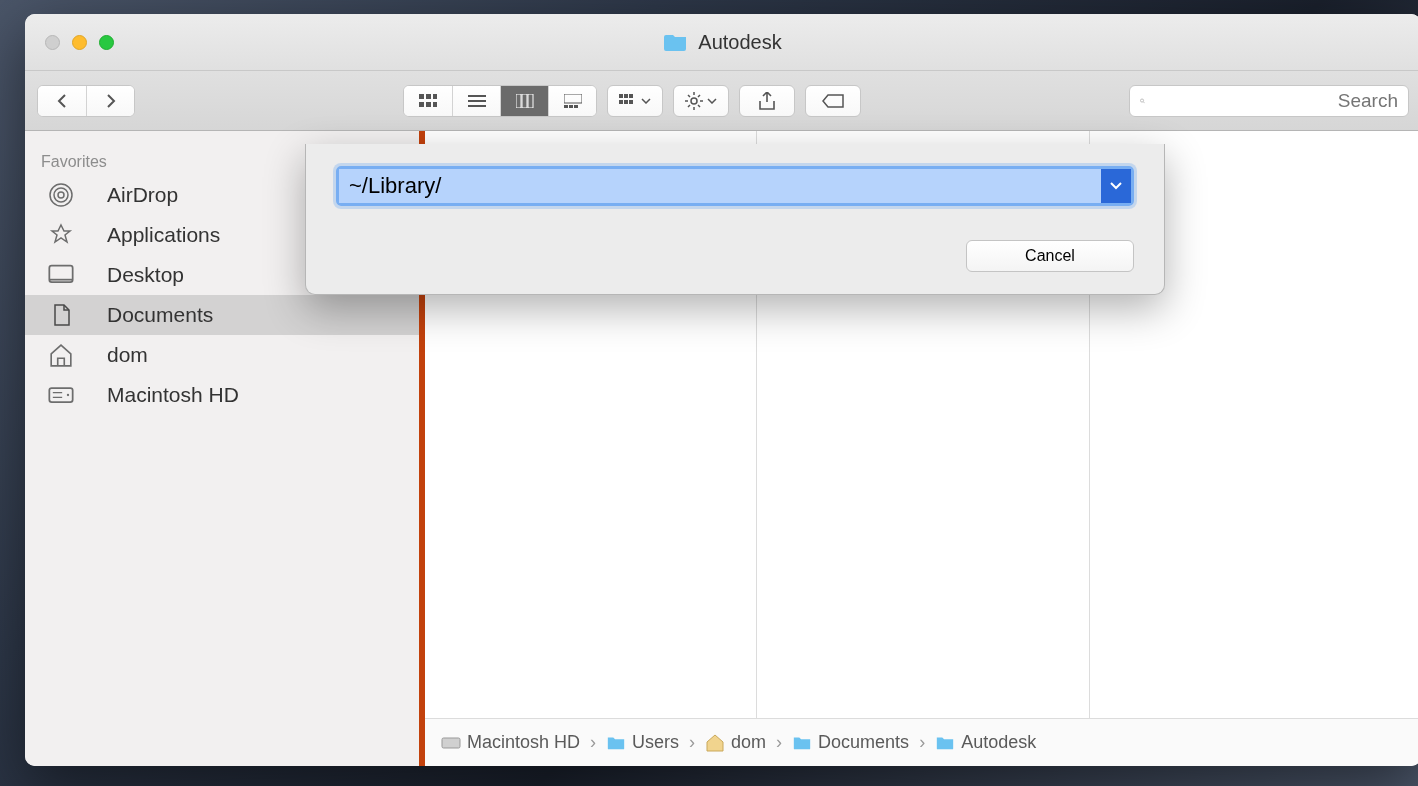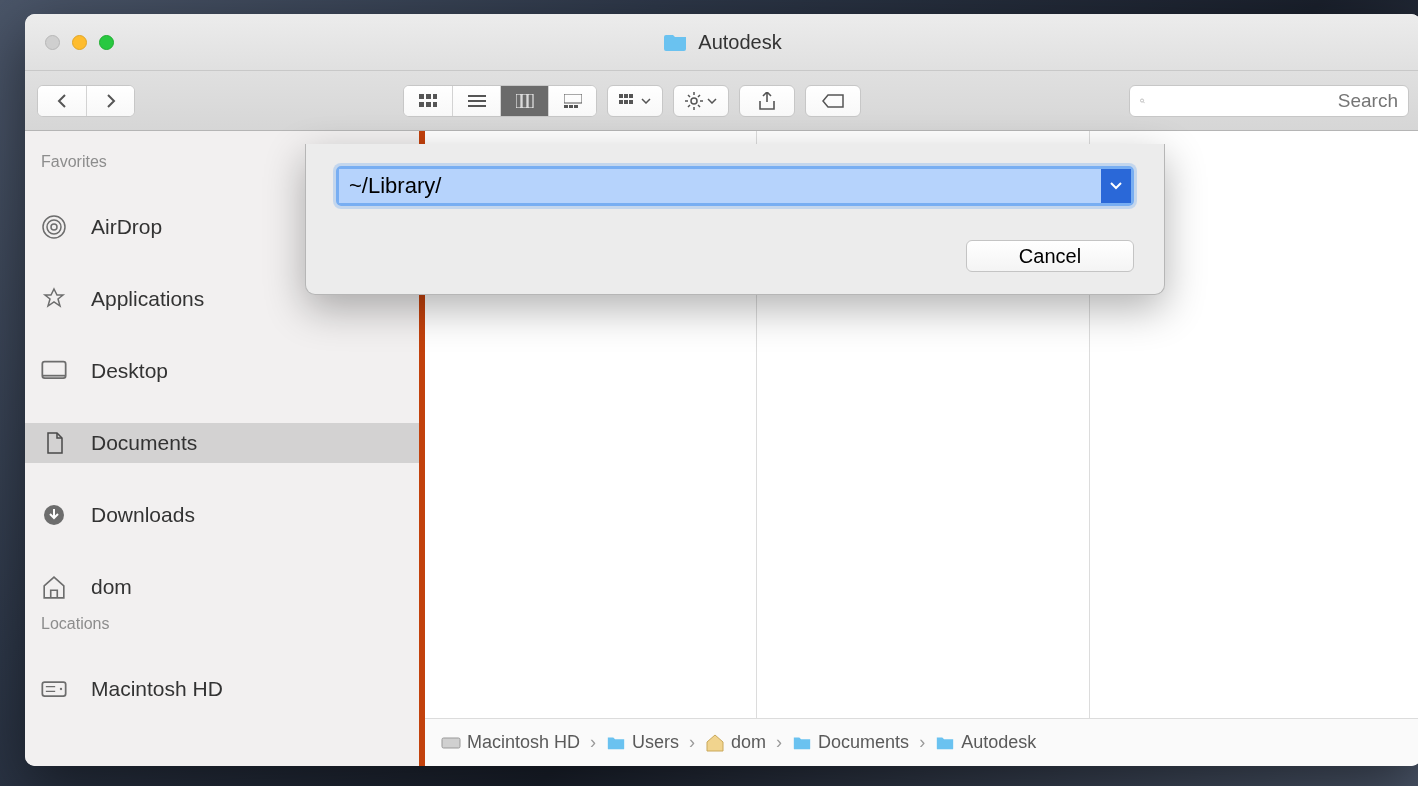--- a/index.html
+++ b/index.html
@@ -39,37 +39,37 @@
   }
   .seg button+button{border-left:1px solid #d3d3d3;}
   .seg button.active{background:#6b6b6b;color:#fff;}
   .btn{border:1px solid #c7c7c7;border-radius:6px;height:32px;min-width:56px;}
   .spacer{flex:1;}
   .search{display:flex;align-items:center;border:1px solid #c7c7c7;border-radius:6px;background:#fff;height:32px;width:280px;padding:0 10px;gap:8px;}
   .search input{border:none;outline:none;font-size:19px;color:#888;flex:1;background:transparent;text-align:right;}
   .content{flex:1;display:flex;min-height:0;}
   .sidebar{width:400px;background:#f2f0f0;border-right:6px solid #c2410c;overflow:auto;padding-top:14px;}
   .sec-hdr{font-size:16px;color:#8d8d8d;font-weight:500;padding:8px 16px 4px;}
-  .item{display:flex;align-items:center;gap:23px;padding:8px 16px 8px 15px;font-size:21px;color:#333;cursor:pointer;margin-top:32px;}
+  .item{display:flex;align-items:center;gap:32px;padding:8px 16px 8px 22px;font-size:21px;color:#333;cursor:pointer;}
   .item.selected{background:#d3d2d2;}
   .item svg{width:28px;height:24px;flex-shrink:0;}
   .main{flex:1;display:flex;flex-direction:column;}
   .cols{flex:1;display:flex;}
   .col{flex:1;border-right:1px solid #dcdcdc;background:#fff;}
   .pathbar{height:48px;border-top:1px solid #dcdcdc;background:#fafafa;display:flex;align-items:center;padding:0 16px;gap:6px;font-size:18px;color:#5a5a5a;}
   .pathbar .seg-p{display:flex;align-items:center;gap:6px;white-space:nowrap;}
   .pathbar .chev{color:#9a9a9a;padding:0 4px;}
   .pathbar svg{width:20px;height:18px;}
   .overlay{position:absolute;left:280px;top:130px;width:860px;background:#ececec;border-radius:0 0 10px 10px;border:1px solid #b6b6b6;border-top:none;box-shadow:0 14px 40px rgba(0,0,0,.3);padding:22px 30px;display:flex;flex-direction:column;gap:20px;z-index:50;}
   .overlay h2{font-size:22px;font-weight:400;color:#333;}
   .combo{display:flex;border:3px solid #78aef2;border-radius:5px;box-shadow:0 0 0 3px rgba(120,174,242,.35);}
   .combo input{flex:1;background:#b6d3fc;border:none;outline:none;font-size:22px;padding:4px 10px;color:#000;}
   .combo button{width:30px;background:#2a68d8;border:none;color:#fff;display:flex;align-items:center;justify-content:center;cursor:pointer;}
   .actions{display:flex;justify-content:flex-end;gap:22px;padding-top:14px;}
-  .actions button{min-width:168px;height:32px;border:1px solid #c4c4c4;border-radius:6px;font-size:20px;cursor:pointer;background:linear-gradient(#fff,#f4f4f4);}
+  .actions button{min-width:168px;height:32px;border:1px solid #c4c4c4;border-radius:6px;font-size:16px;cursor:pointer;background:linear-gradient(#fff,#f4f4f4);}
   .actions .primary{background:linear-gradient(#3b8ef7,#1968e6);color:#fff;border-color:#1a5fcc;}
 </style>
 </head>
 <body>
 
 <div class="window">
 
   <div class="titlebar">
     <div class="traffic">
       <span class="tl close"></span>
@@ -197,34 +197,26 @@
         <span>Desktop</span>
       </div>
       <div class="item selected">
         <svg viewBox="0 0 24 24">
             <path d="M6 2h9l5 5v15H6z" fill="none" stroke="#4a4a4a" stroke-width="1.5"></path>
             <path d="M15 2v5h5" fill="none" stroke="#4a4a4a" stroke-width="1.5"></path>
           </svg>
         <span>Documents</span>
       </div>
       <div class="item">
-        <svg viewBox="0 0 24 24">
-            <circle cx="12" cy="12" r="10" fill="#6d6d6d"></circle>
-            <path d="M12 6v8M8 11l4 4 4-4" fill="none" stroke="#fff" stroke-width="2"></path>
-          </svg>
-        <span>Downloads</span>
-      </div>
-      <div class="item">
         <svg viewBox="0 0 24 22">
             <path d="M3 10l9-8 9 8v11H3z M9 21v-7h6v7" fill="none" stroke="#6d6d6d" stroke-width="1.5"></path>
           </svg>
         <span>dom</span>
       </div>
 
-      <div class="sec-hdr">Locations</div>
       <div class="item">
         <svg viewBox="0 0 24 20">
             <rect x="2" y="4" width="20" height="12" rx="2" fill="none" stroke="#6d6d6d" stroke-width="1.5"></rect>
             <circle cx="18" cy="10" r="1" fill="#6d6d6d"></circle>
             <path d="M5 8h8M5 12h8" stroke="#6d6d6d" stroke-width="1"></path>
           </svg>
         <span>Macintosh HD</span>
       </div>
     </div>
 

